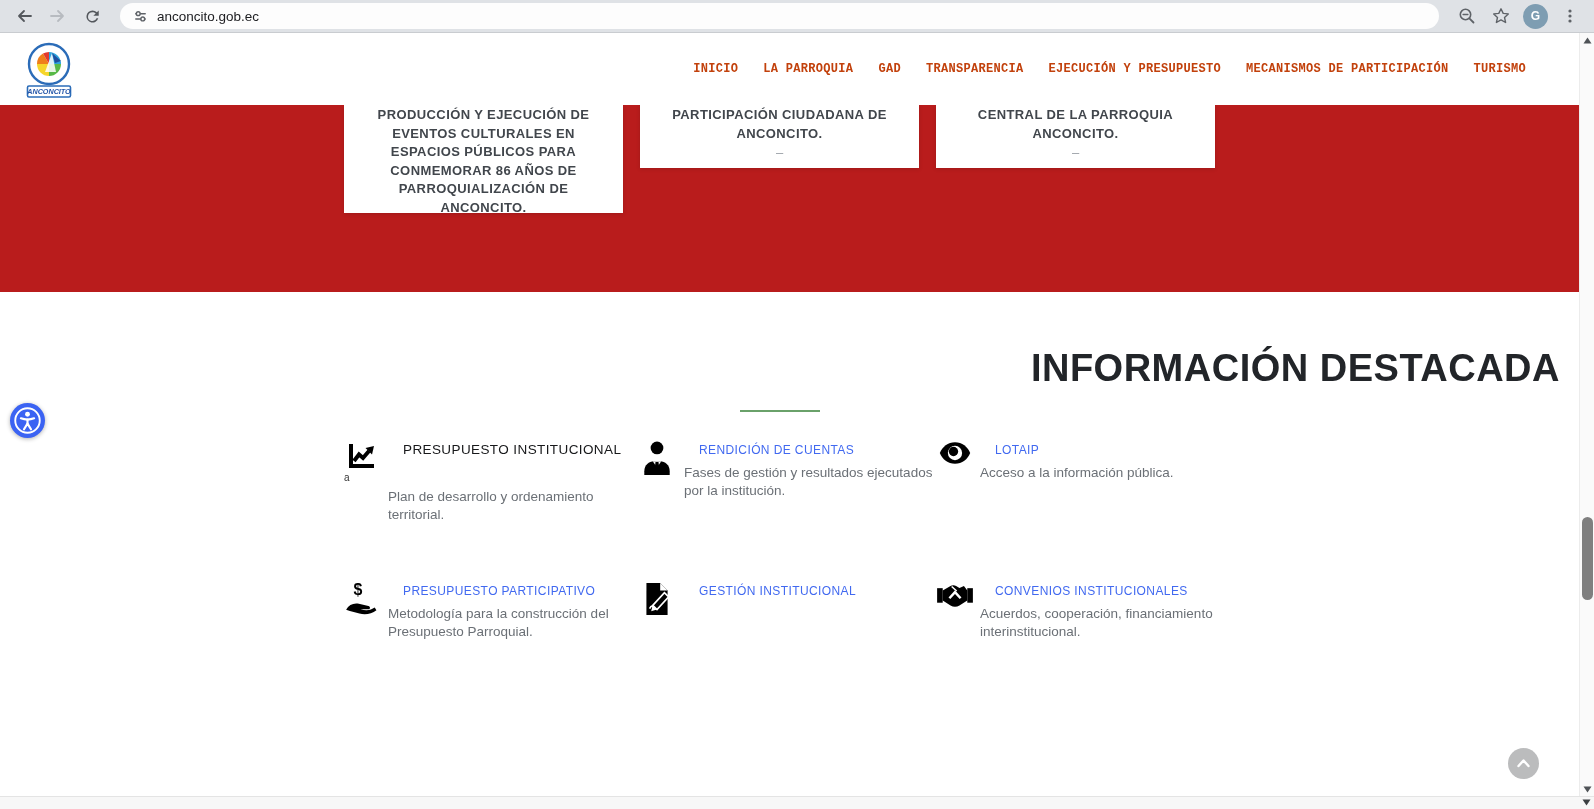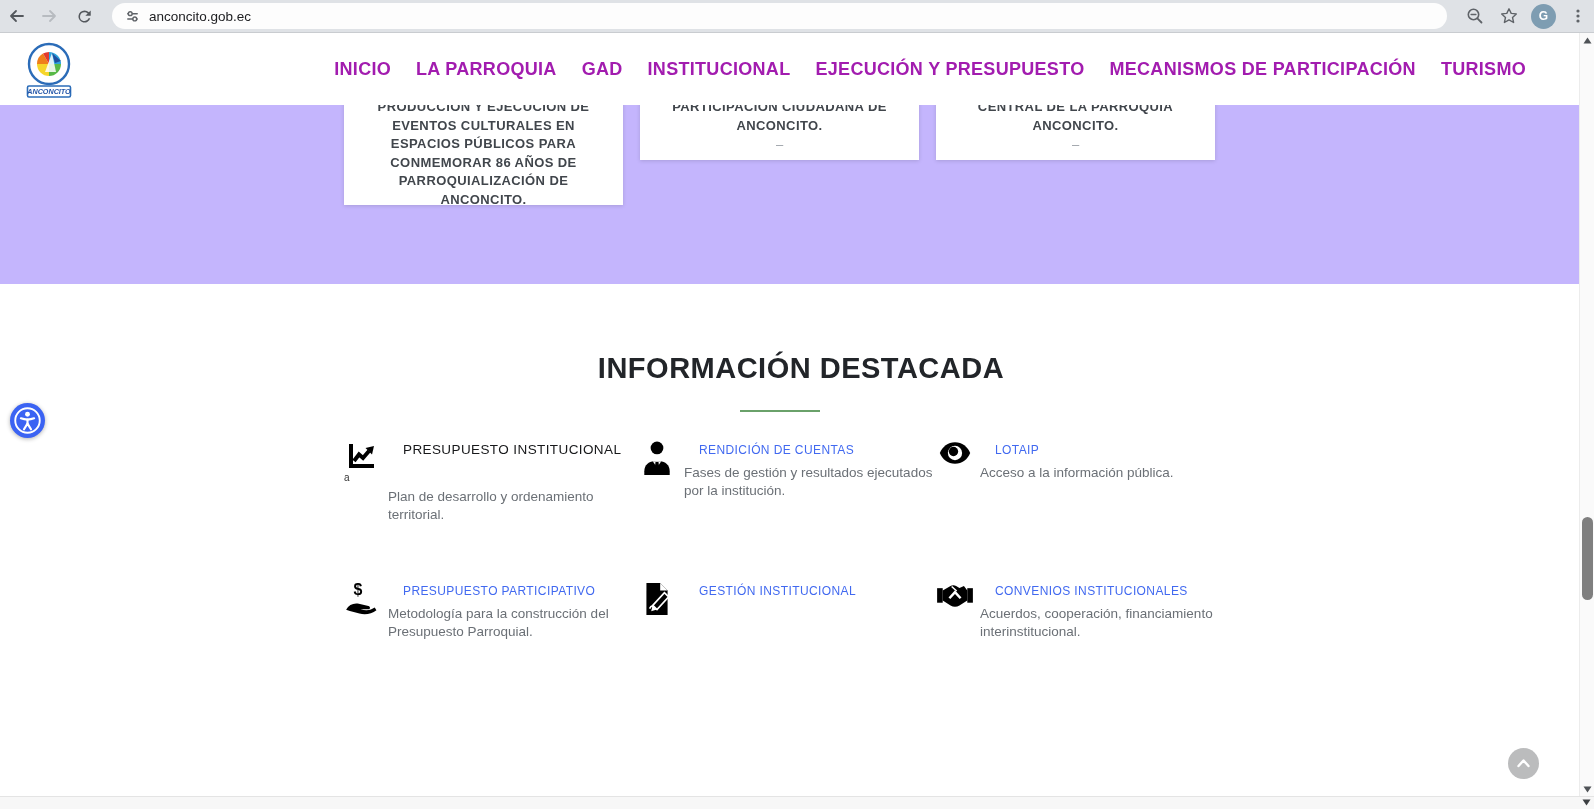--- a/index.html
+++ b/index.html
@@ -2,59 +2,59 @@
 <html><head>
 <meta charset="utf-8">
 <style>
   * { margin:0; padding:0; box-sizing:border-box; }
   html,body { width:1594px; height:809px; overflow:hidden;
     font-family:"Liberation Sans", sans-serif; background:#fff; }
 
   
   .toolbar { position:absolute; top:0; left:0; width:1594px; height:33px;
     background:#dfe2e6; border-bottom:1px solid #c9ccd0;
-    display:flex; align-items:center; gap:10px; padding:0 4px; }
+    display:flex; align-items:center; gap:10px; padding:0 12px; }
   .tb-btn { width:24px; height:24px; display:flex; align-items:center; justify-content:center;
     border-radius:50%; flex:0 0 auto; cursor:pointer; }
   .url-pill { flex:1; height:26px; background:#fdfdfd; border-radius:14px;
     display:flex; align-items:center; gap:8px; padding:0 12px; margin:0 6px; }
   .url-text { font-size:13.5px; color:#202124; }
   .avatar { width:25px; height:25px; border-radius:50%; background:#7e9db2;
     color:#fff; font-size:12px; font-weight:700; display:flex; align-items:center;
     justify-content:center; }
 
   
   .page { position:absolute; top:33px; left:0; width:1594px; height:776px;
     background:#fff; overflow:hidden; }
   .content { position:absolute; top:0; left:0; width:1579px; height:763px; overflow:hidden; }
 
   
   .site-header { position:absolute; top:0; left:0; width:1579px; height:72px;
     background:#fff; display:flex; align-items:center; z-index:5; }
   .logo { margin-left:25px; width:48px; height:60px; cursor:pointer; }
   .main-nav { margin-left:auto; margin-right:53px; display:flex; gap:25px; align-items:center; }
-  .main-nav a { font-size:18px; font-weight:700; letter-spacing:.3px; color:#a21caf;
-    text-decoration:none; white-space:nowrap; cursor:pointer; }
-
-  
-  .cards-section { position:absolute; top:64px; left:0; width:1579px; height:187px;
-    background:#c4b5fd; }
+  .main-nav a { font-size:12px; font-weight:700; letter-spacing:.3px; color:#c2410c;
+    text-decoration:none; white-space:nowrap; cursor:pointer;font-family:Liberation Mono, monospace; }
+
+  
+  .cards-section { position:absolute; top:72px; left:0; width:1579px; height:187px;
+    background:#b91c1c; }
   .news-card { position:absolute; top:0; background:#fff; width:279px;
     box-shadow:0 1px 4px rgba(0,0,0,.14); padding:1px 12px 0; overflow:hidden;
     text-align:center; cursor:pointer; }
   .news-card.c1 { left:344px; height:108px; }
   .news-card.c2 { left:640px; height:63px; }
   .news-card.c3 { left:936px; height:63px; }
   .news-title { font-size:13px; font-weight:700; line-height:18.5px;
     letter-spacing:.4px; color:#41464c; }
   .news-meta { font-size:13px; color:#9aa0a6; margin-top:2px; }
 
   
   .featured { position:absolute; top:259px; left:0; width:1560px; }
-  .featured h1 { margin-top:52px; text-align:center; font-size:29px; font-weight:700;
+  .featured h1 { margin-top:52px; text-align:right; font-size:38px; font-weight:700;
     letter-spacing:.5px; color:#222529; line-height:48px;margin-left:42px; }
   .divider { width:80px; height:2px; background:#6aa16a; margin:18px auto 0; }
   .feature-grid { margin:28px 0 0 344px; width:900px; display:grid;
     grid-template-columns:296px 296px 296px; row-gap:57px; }
   .feature { display:flex; }
   .f-icon { width:44px; flex:0 0 44px; }
   .f-icon svg { display:block; }
   .f-caption { display:block; font-size:10px; color:#333; line-height:10px; margin-top:1px; }
   .f-body { width:250px; }
   .f-title { display:inline-block; font-size:12px; font-weight:400; letter-spacing:.4px;
@@ -150,21 +150,21 @@
           <path d="M20 33 L27 14 L31 33 Z" fill="#fff" opacity=".85"></path>
           <path d="M27 14 L36 22 L30 24 Z" fill="#1f4fa0"></path>
           <rect x="2.5" y="47" width="43" height="11" rx="1.5" fill="#fff" stroke="#2b6cb8" stroke-width="1.6"></rect>
           <text x="24" y="55.4" text-anchor="middle" font-size="7.2" font-weight="bold" font-style="italic" fill="#2456a8" font-family="Liberation Sans, sans-serif">ANCONCITO</text>
         </svg>
       </div>
       <nav class="main-nav">
         <a>INICIO</a>
         <a>LA PARROQUIA</a>
         <a>GAD</a>
-        <a>INSTITUCIONAL</a>
+        <a>TRANSPARENCIA</a>
         <a>EJECUCIÓN Y PRESUPUESTO</a>
         <a>MECANISMOS DE PARTICIPACIÓN</a>
         <a>TURISMO</a>
       </nav>
     </div>
 
     <div class="cards-section">
       <div class="news-card c1">
         <div class="news-title">PRODUCCIÓN Y EJECUCIÓN DE EVENTOS CULTURALES EN ESPACIOS PÚBLICOS PARA CONMEMORAR 86 AÑOS DE PARROQUIALIZACIÓN DE ANCONCITO.</div>
 

